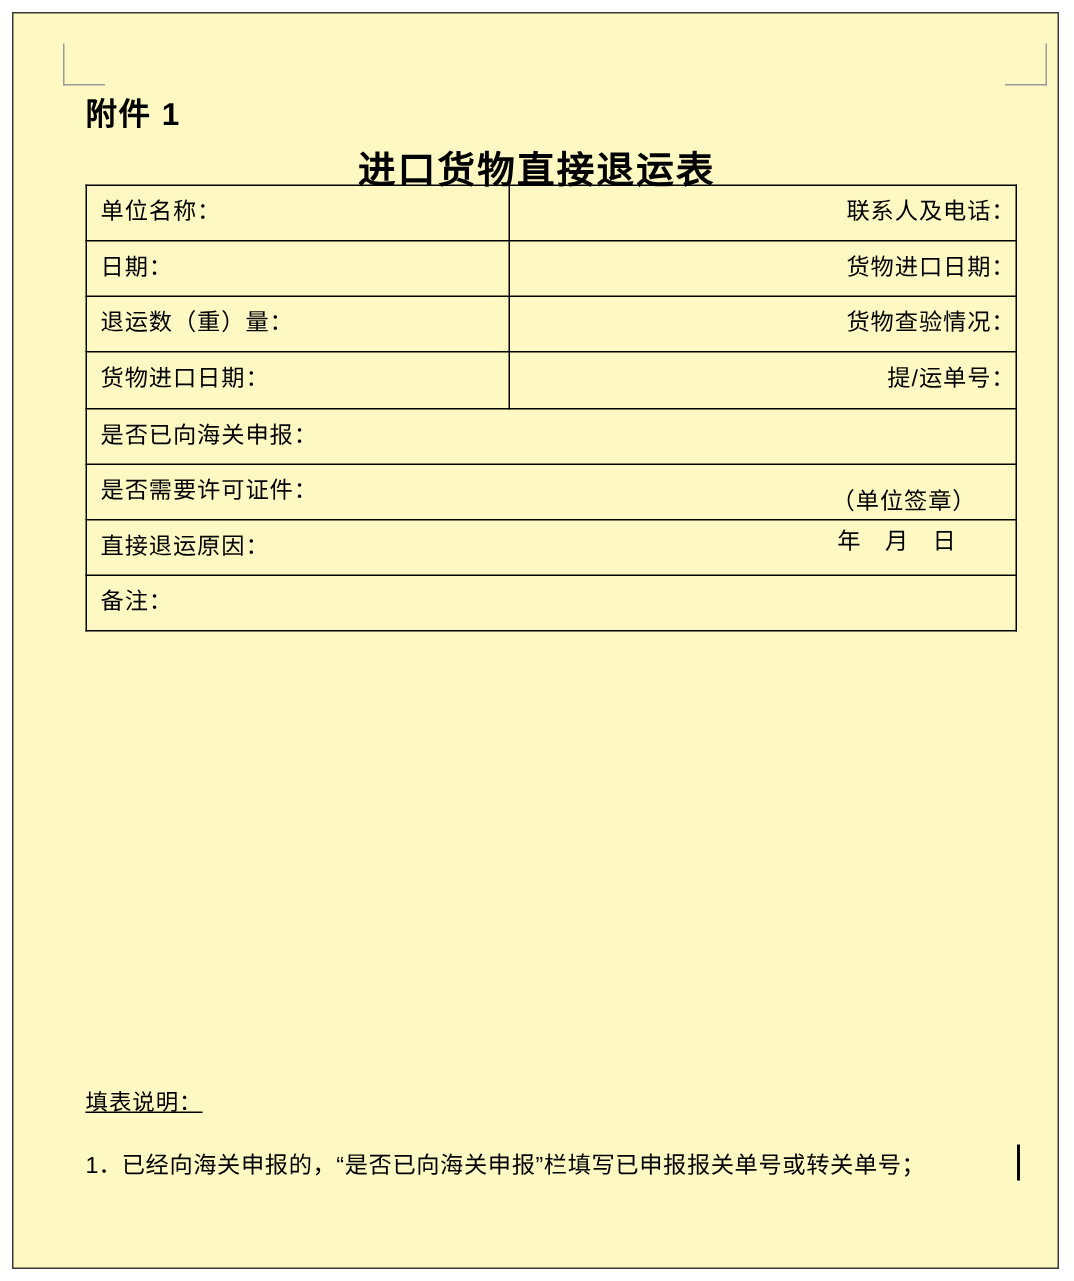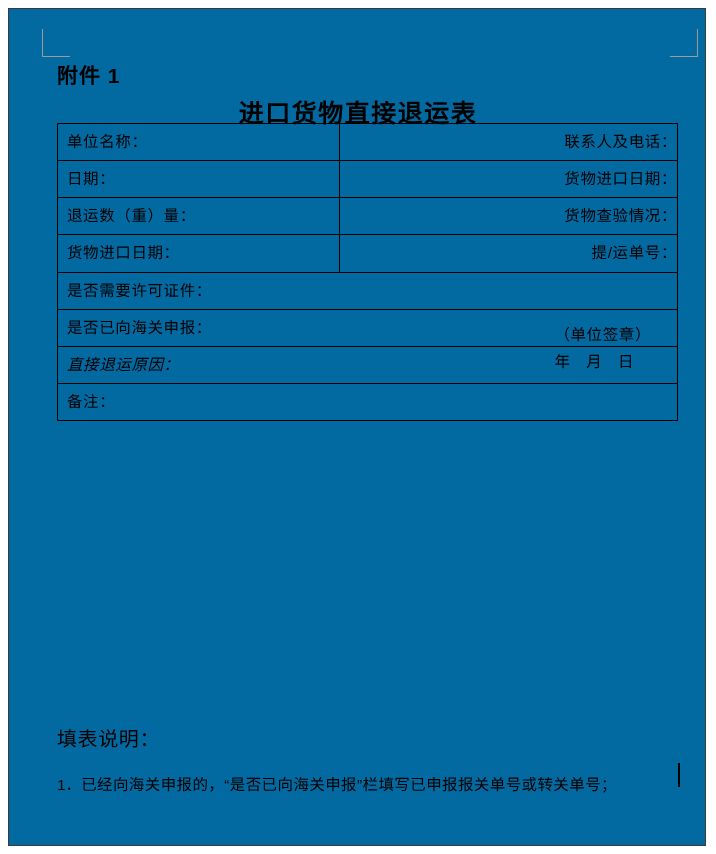--- a/index.html
+++ b/index.html
@@ -16,21 +16,21 @@
   }
 
   #page {
     position: absolute;
     left: 8px;
     top: 8px;
     width: 698px;
     height: 838px;
     border: 1.5px solid #3a3a3a;
     box-sizing: border-box;
-    background: #0369a1;
+    background: #fef9c3;
   }
 
   
   .corner-mark {
     position: absolute;
     width: 28px;
     height: 28px;
     box-sizing: border-box;
   }
   .corner-mark.tl {
@@ -91,48 +91,48 @@
   td.col-right  { width: 328px; text-align: right; }
 
   
   td.reason-cell {
     height: 286px;
     position: relative;
     padding-bottom: 6px;
   }
   .reason-label {
     display: block;
-    font-style: italic;
   }
   .signature-block {
     position: absolute;
     right: 26px;
     bottom: 8px;
-    text-align: left;
+    text-align: center;
     font-size: 15.5px;
     line-height: 1.75;
     letter-spacing: 0.6px;
     margin-top: 25px;
   }
   .sign-stamp { display: block; }
   .sign-date  { display: block; letter-spacing: 6px; padding-right: 4px; }
 
   td.remark-cell { height: 32px; }
 
   
   #notes {
     position: absolute;
     left: 48px;
     top: 714px;
     width: 640px;
   }
   .note-heading {
-    font-size: 20px;
+    font-size: 15px;
     letter-spacing: 0.6px;
     margin-bottom: 20px;
+    text-decoration: underline;
   }
   .note-item {
     font-size: 15.5px;
     letter-spacing: 0.4px;
     margin-bottom: 20px;
     white-space: nowrap;
     position: relative;
   }
   .note-num { letter-spacing: 0; }
 
@@ -170,24 +170,24 @@
       </tr>
       <tr>
         <td class="col-left">退运数（重）量：</td>
         <td class="col-right">货物查验情况：</td>
       </tr>
       <tr>
         <td class="col-left">货物进口日期：</td>
         <td class="col-right">提/运单号：</td>
       </tr>
       <tr>
+        <td colspan="2">是否已向海关申报：</td>
+      </tr>
+      <tr>
         <td colspan="2">是否需要许可证件：</td>
-      </tr>
-      <tr>
-        <td colspan="2">是否已向海关申报：</td>
       </tr>
       <tr>
         <td colspan="2" class="reason-cell">
           <span class="reason-label">直接退运原因：</span>
           <span class="signature-block">
             <span class="sign-stamp">（单位签章）</span>
             <span class="sign-date">年 月 日</span>
           </span>
         </td>
       </tr>

